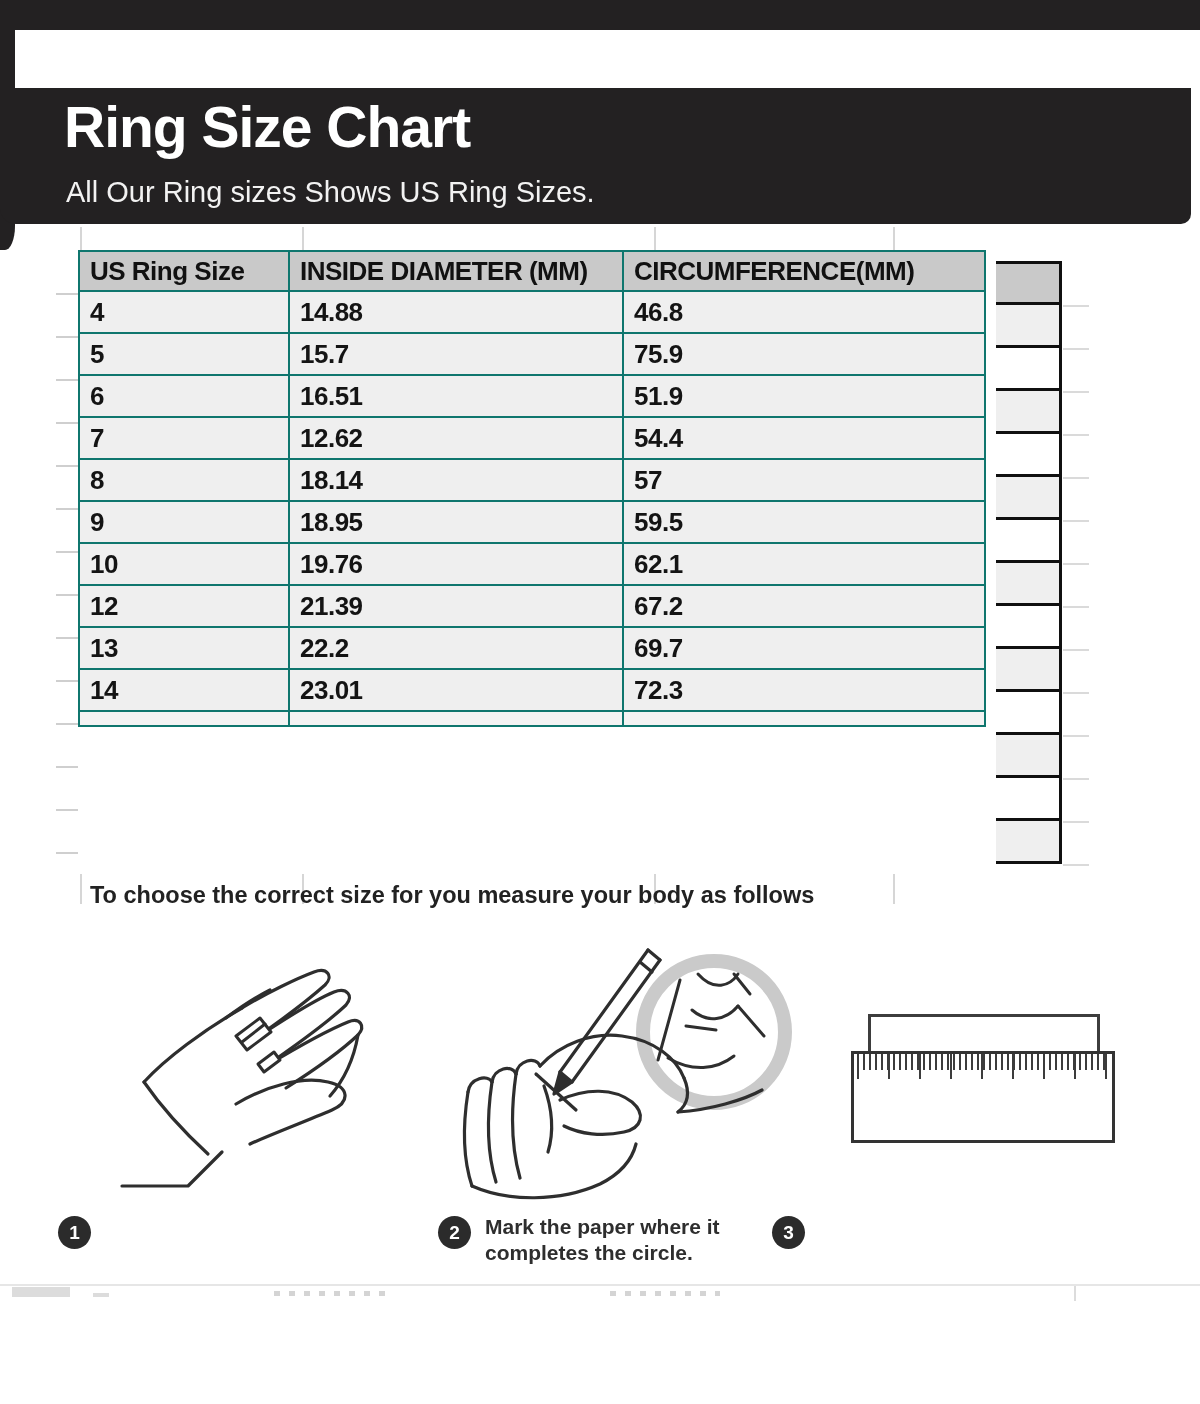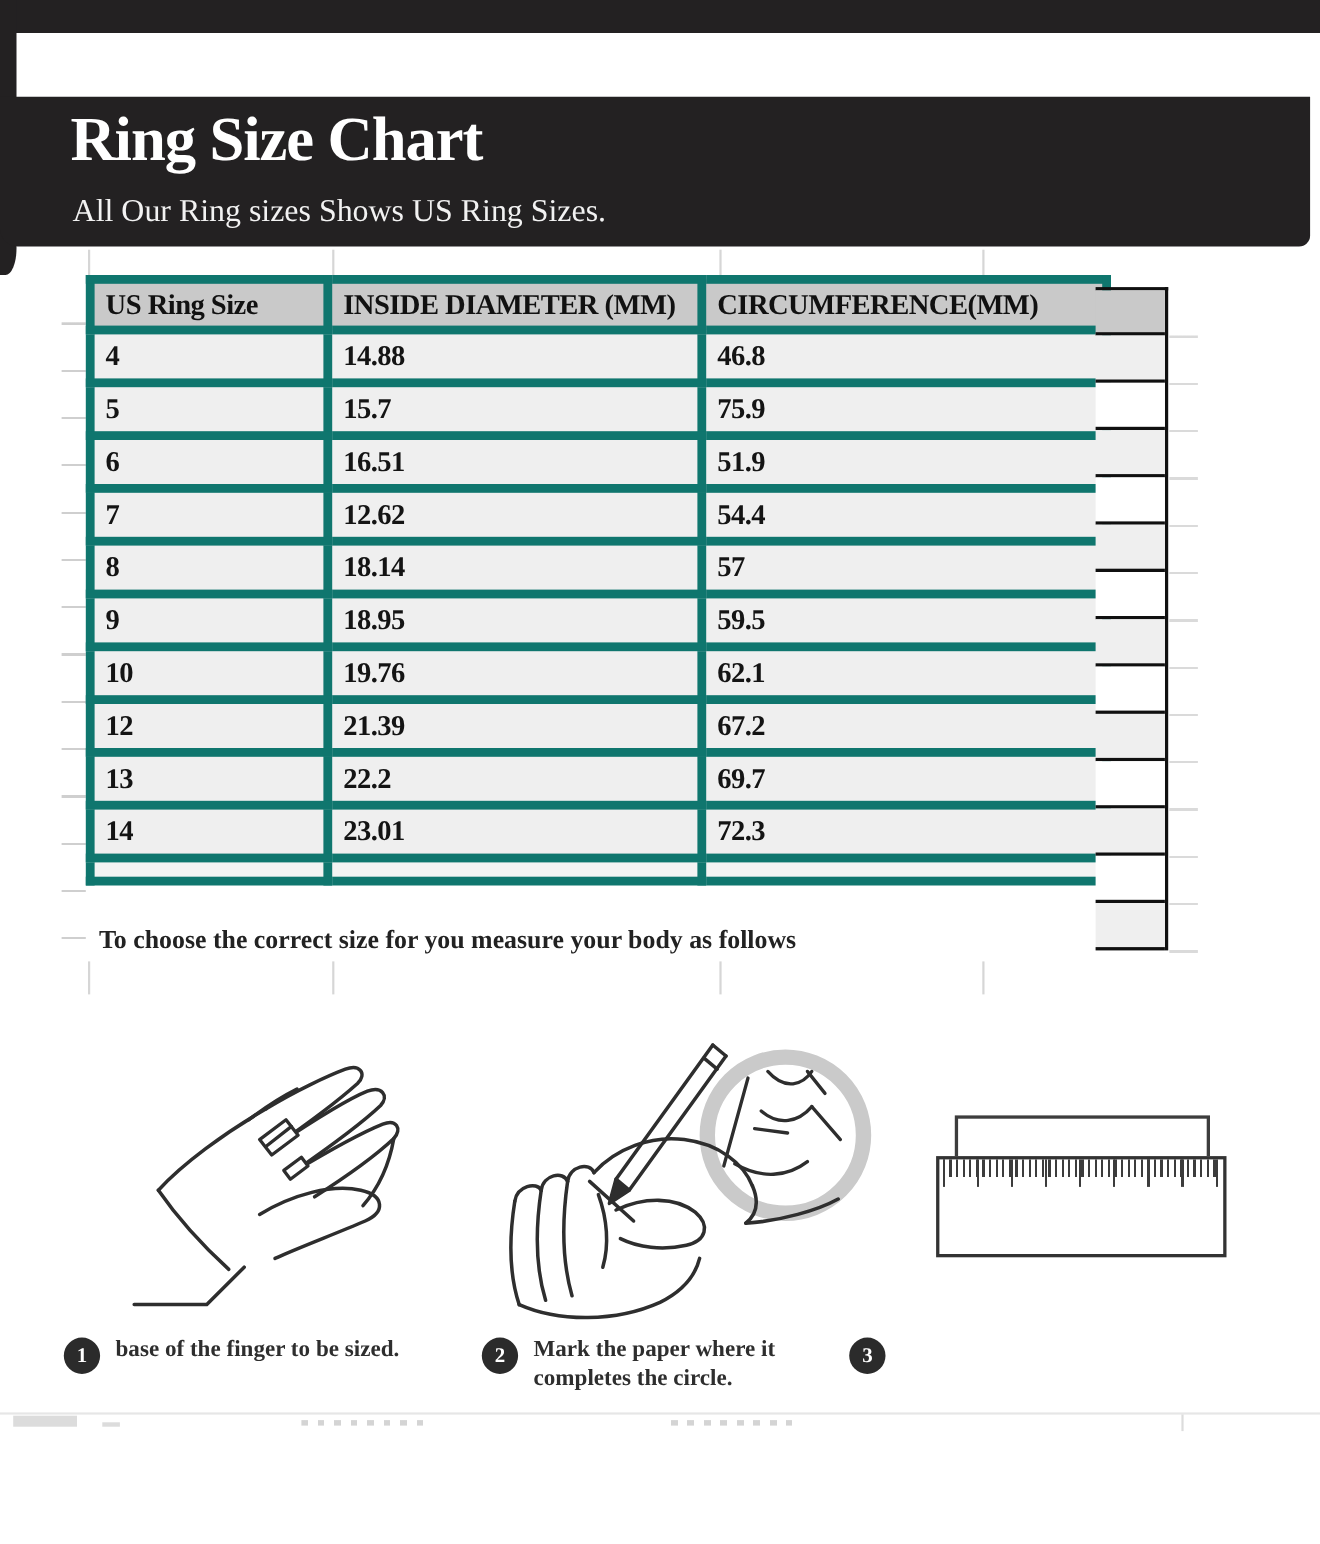--- a/index.html
+++ b/index.html
@@ -1,17 +1,17 @@
 <!DOCTYPE html>
 <html><head>
 <meta charset="utf-8">
 <style>
   html,body{margin:0;padding:0;background:#fff;}
   .page{position:relative;width:1200px;height:1404px;background:#ffffff;overflow:hidden;
-        font-family:Liberation Serif, serif;color:#151515;}
+        font-family:Liberation Sans, sans-serif;color:#151515;}
 
   
   .bar-top{position:absolute;left:0;top:0;width:1200px;height:30px;background:#232122;}
   .sliver-left{position:absolute;left:0;top:0;width:15px;height:250px;background:#232122;
                border-bottom-right-radius:10px 24px;}
   .band{position:absolute;left:0;top:88px;width:1191px;height:136px;background:#232122;
         border-radius:0 0 10px 16px;}
   .title{position:absolute;left:64px;top:94px;color:#ffffff;font-size:57px;font-weight:bold;
          letter-spacing:-1px;white-space:nowrap;}
   .subtitle{position:absolute;left:66px;top:176px;color:#f2f2f2;font-size:29px;white-space:nowrap;}
@@ -22,37 +22,37 @@
      background:repeating-linear-gradient(180deg,#cfcfcf 0 2px,transparent 2px 43px);}
   .right-stubs{position:absolute;left:1063px;top:305px;width:26px;height:566px;
      background:repeating-linear-gradient(180deg,#dadada 0 2px,transparent 2px 43px);}
   .bottom-line{position:absolute;left:0;top:1284px;width:1200px;height:2px;background:#e6e6e6;}
   .smudge{position:absolute;background:#d0d0d0;opacity:.75;}
   .dash-smudge{position:absolute;height:5px;opacity:.65;
      background:repeating-linear-gradient(90deg,#bdbdbd 0 6px,transparent 6px 15px);}
 
   
   .size-table{position:absolute;left:78px;top:250px;border-collapse:collapse;}
-  .size-table th,.size-table td{border:8px solid #0f766e;text-align:left;
+  .size-table th,.size-table td{border:2px solid #0f766e;text-align:left;
      font-weight:bold;letter-spacing:-0.5px;padding:0 0 0 10px;}
   .size-table th{background:#c9c9c9;font-size:26px;height:38px;color:#111;}
   .size-table td{background:#efefef;font-size:26px;height:40px;color:#141414;}
   .c1{width:198px;} .c2{width:322px;} .c3{width:350px;}
   .size-table tr.empty-row td{height:13px;background:#f3f3f3;}
 
   
   .ghost-col{position:absolute;left:996px;top:261px;width:63px;
      border-top:3px solid #101010;border-right:3px solid #101010;}
   .ghost-col div{height:40px;border-bottom:3px solid #101010;}
   .ghost-col div:nth-child(odd){background:#ffffff;}
   .ghost-col div:nth-child(even){background:#efefef;}
   .ghost-col div:first-child{height:38px;background:#c9c9c9;}
 
   
-  .heading{position:absolute;left:90px;top:842px;font-size:23.5px;font-weight:bold;color:#222;
+  .heading{position:absolute;left:90px;top:882px;font-size:23.5px;font-weight:bold;color:#222;
            white-space:nowrap;}
   .illu{position:absolute;}
   .illu path,.illu circle{stroke-linecap:round;stroke-linejoin:round;}
 
   
   .paper-strip{position:absolute;left:868px;top:1014px;width:226px;height:38px;
      background:#ffffff;border:3px solid #3d3d3d;}
   .ruler-body{position:absolute;left:851px;top:1051px;width:258px;height:86px;
      background:#ffffff;border:3px solid #333;}
   .ticks-minor{position:absolute;left:3px;right:3px;top:0;height:16px;
@@ -228,21 +228,20 @@
 
   <div class="paper-strip"></div>
   <div class="ruler-body">
     <div class="ticks-minor"></div>
     <div class="ticks-major"></div>
   </div>
 
   <div class="step" style="left:58px;top:1214px;">
     <div class="badge">1</div>
     <div class="step-text">
-      <span>base of the finger to be sized.</span>
     </div>
   </div>
   <div class="step" style="left:438px;top:1214px;">
     <div class="badge">2</div>
     <div class="step-text">
       <span>Mark the paper where it</span>
       <span>completes the circle.</span>
     </div>
   </div>
   <div class="step" style="left:772px;top:1214px;">

